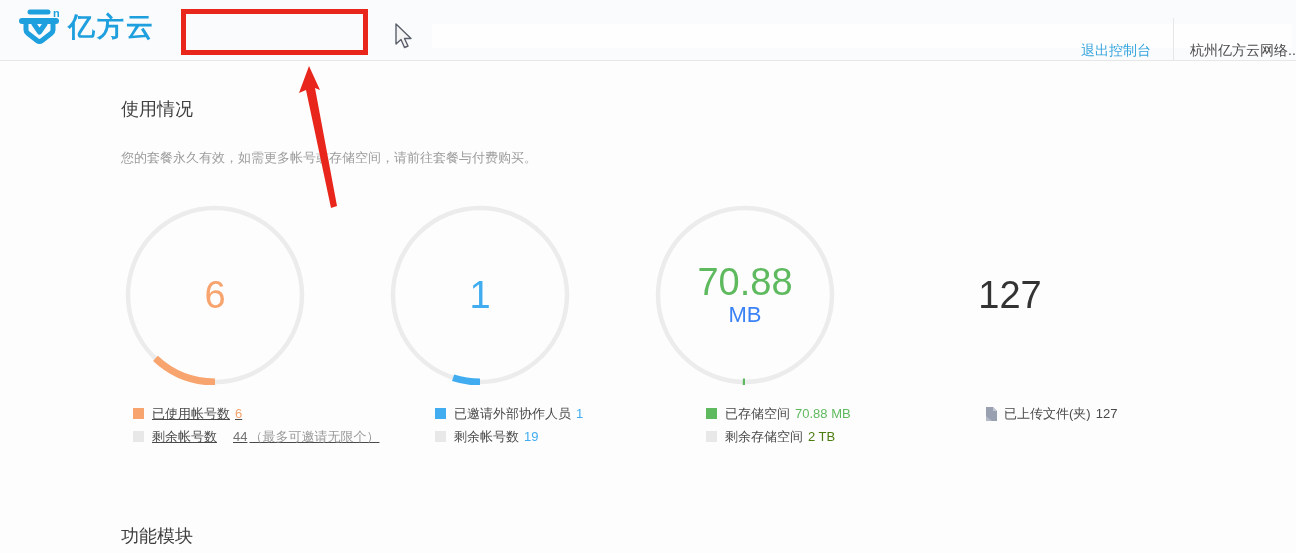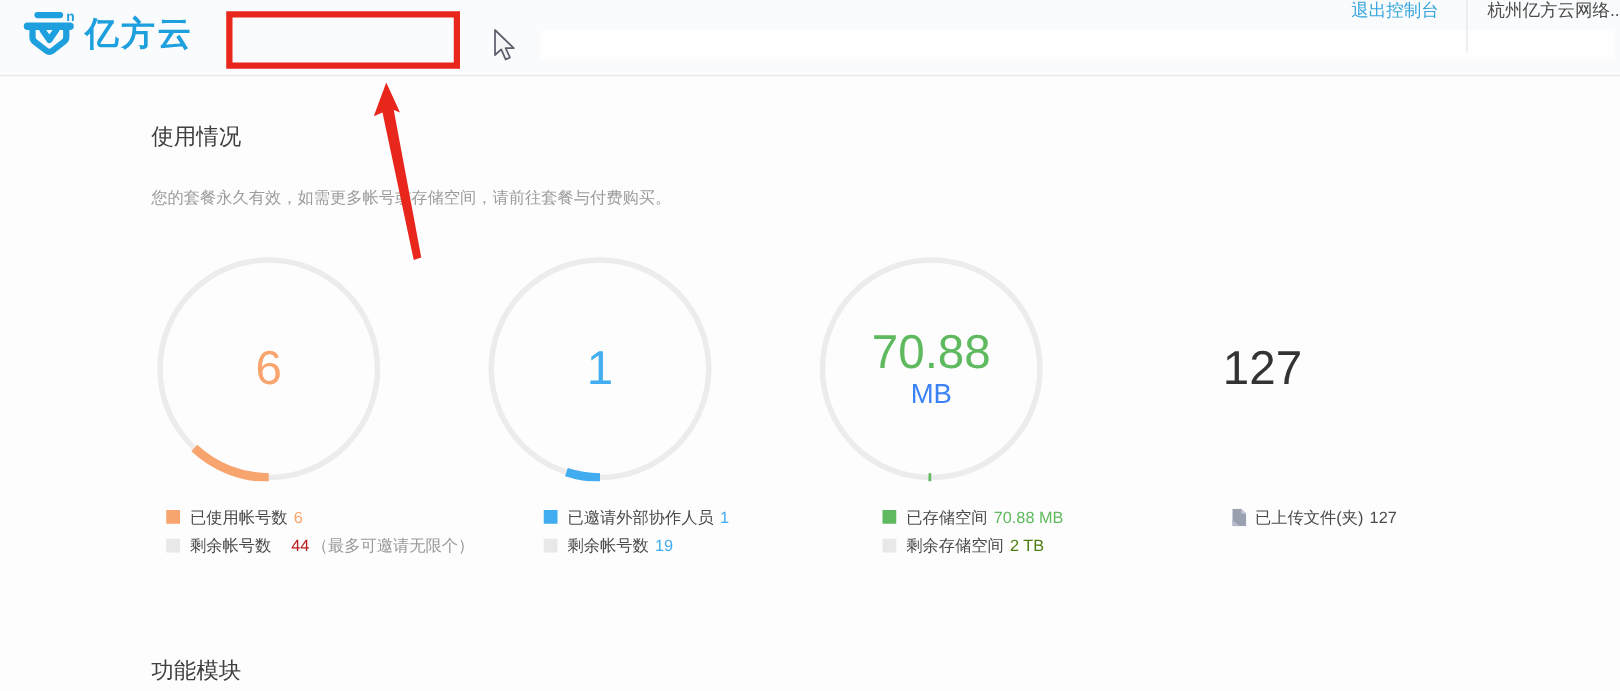--- a/index.html
+++ b/index.html
@@ -20,21 +20,21 @@
     cursor:pointer; position:relative; z-index:2; padding:8px 4px;
   }
   .caret {
     width:0; height:0; border-left:5px solid transparent; border-right:5px solid transparent;
     border-top:6px solid #9aa0a6; margin-left:10px;
   }
   .header-strip {
     position:absolute; left:432px; top:24px; width:860px; height:24px;
     background:#fefefe; border-radius:3px;
   }
-  .header-right { margin-left:auto; display:flex; align-items:flex-start; height:100%; position:relative; z-index:2; }
+  .header-right { margin-left:auto; display:flex; align-items:flex-end; height:100%; position:relative; z-index:2; }
   .exit-link { font-size:14px; color:#36a5de; cursor:pointer; padding-right:22px; }
   .header-divider { width:1px; height:42px; background:#e4e6e8; }
   .company-name {
     font-size:14px; color:#4a4a4a; padding-left:16px; white-space:nowrap;
     width:122px; overflow:hidden; cursor:pointer;
   }
   
   .section-title { font-size:18px; font-weight:400; color:#404040; margin:36px 0 0 121px; }
   .usage-subtitle { font-size:13px; color:#9c9c9c; margin:28px 0 0 121px; }
   .gauges { display:flex; margin:38px 0 0 125px; }
@@ -45,21 +45,21 @@
     position:absolute; inset:0; display:flex; flex-direction:column;
     align-items:center; justify-content:center; pointer-events:none;
   }
   .gauge-value { font-size:38px; line-height:40px; }
   .gauge-unit  { font-size:22px; line-height:26px; }
   .gauge-number {
     width:180px; height:180px; display:flex; align-items:center; justify-content:center;
     font-size:38px; color:#333;
   }
   .legend { margin-top:17px; font-size:13px; }
-  .gauge-col:nth-child(1) .legend { padding-left:8px; }
+  .gauge-col:nth-child(1) .legend { padding-left:8px;text-decoration:underline; }
   .gauge-col:nth-child(2) .legend { padding-left:45px; }
   .gauge-col:nth-child(3) .legend { padding-left:51px; }
   .gauge-col:nth-child(4) .legend { padding-left:65px; }
   .legend-row { display:flex; align-items:center; line-height:23px; color:#4a4a4a; white-space:nowrap; }
   .swatch { width:11px; height:11px; display:inline-block; margin-right:8px; flex:none; }
   .legend-value { margin-left:5px; }
   .legend-suffix { color:#999; margin-left:2px; }
   .file-icon { margin-right:7px; flex:none; display:inline-flex; }
   .modules-title { margin-top:76px; }
   
@@ -113,21 +113,21 @@
       </div>
       <div class="legend">
         <div class="legend-row">
           <span class="swatch" style="background: rgb(248, 164, 110);"></span>
           <span>已使用帐号数</span>
           <span class="legend-value" style="color: rgb(248, 164, 110);">6</span>
         </div>
         <div class="legend-row">
           <span class="swatch" style="background: rgb(232, 232, 232);"></span>
           <span>剩余帐号数</span>
-          <span class="legend-value" style="color: #b91c1c; margin-left: 16px;">44</span>
+          <span class="legend-value" style="color: #737373; margin-left: 16px;">44</span>
           <span class="legend-suffix">（最多可邀请无限个）</span>
         </div>
       </div>
     </div>
 
     <div class="gauge-col">
       <div class="gauge-chart">
         <svg width="180" height="180" viewBox="0 0 180 180">
           <circle class="track" cx="90" cy="90" r="87" fill="none" stroke="#ececec" stroke-width="4.5"></circle>
           <path class="arc" fill="none" stroke-width="7" d="M 90.00 177.00 A 87 87 0 0 1 63.12 172.74" stroke="#41acf0"></path>

